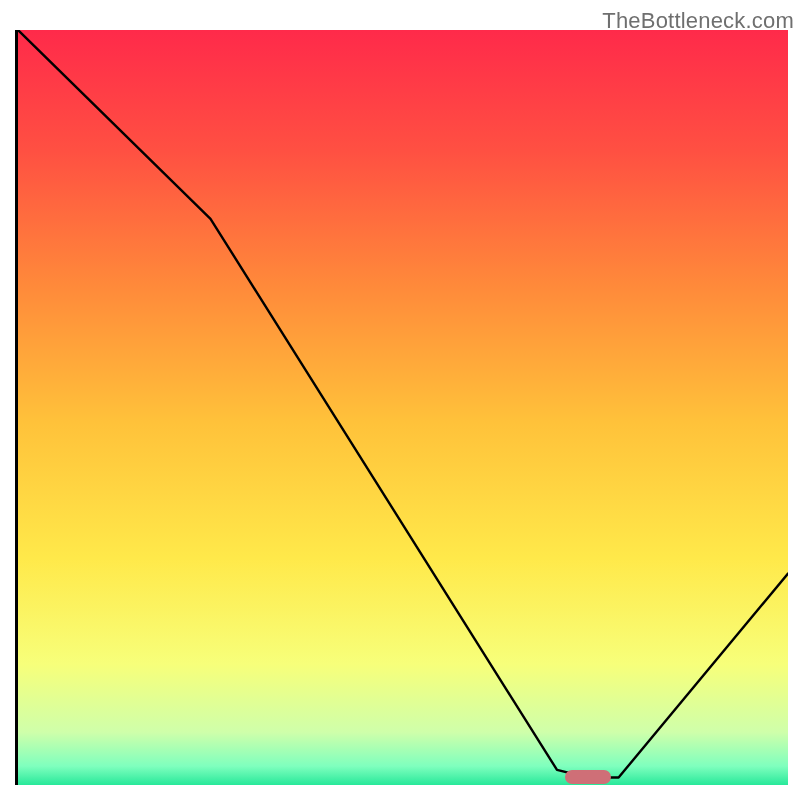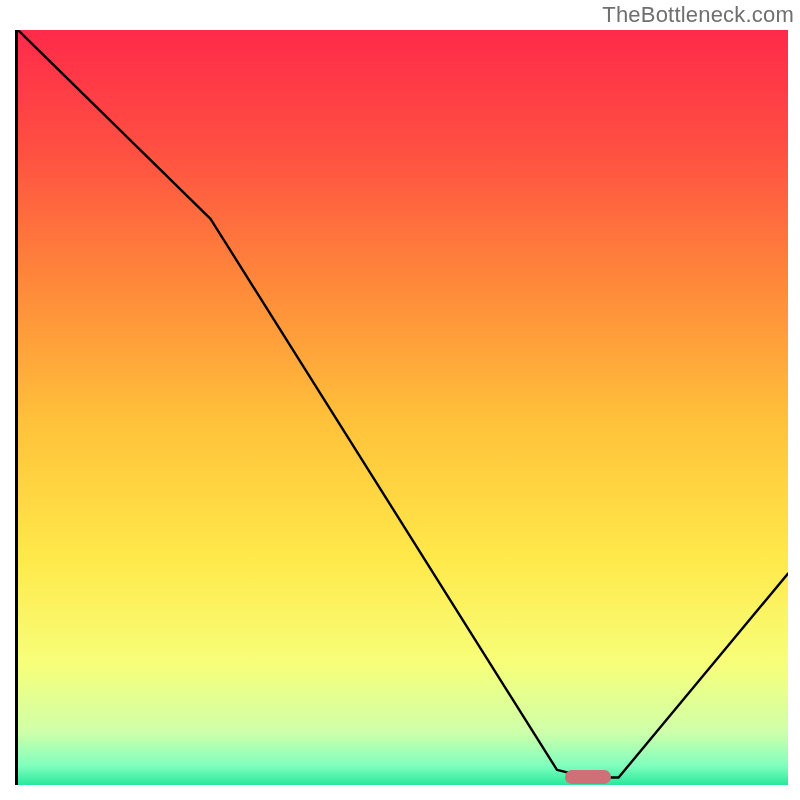--- a/index.html
+++ b/index.html
@@ -6,21 +6,21 @@
     margin: 0;
     padding: 0;
     width: 800px;
     height: 800px;
     background: #ffffff;
     overflow: hidden;
     font-family: Arial, Helvetica, sans-serif;
   }
   .watermark {
     position: absolute;
-    top: 2px;
+    top: 8px;
     right: 6px;
     font-size: 22px;
     color: #6f6f6f;
     z-index: 10;
     letter-spacing: 0.2px;
   }
   .plot-frame {
     position: absolute;
     top: 30px;
     left: 15px;

